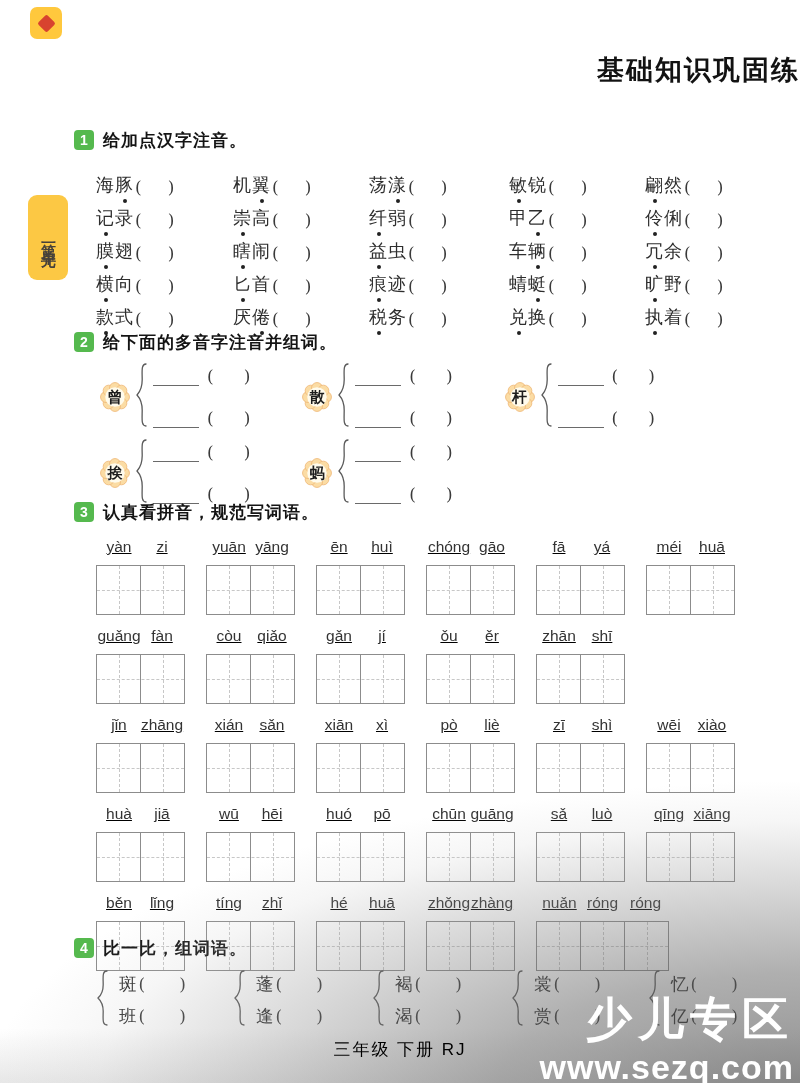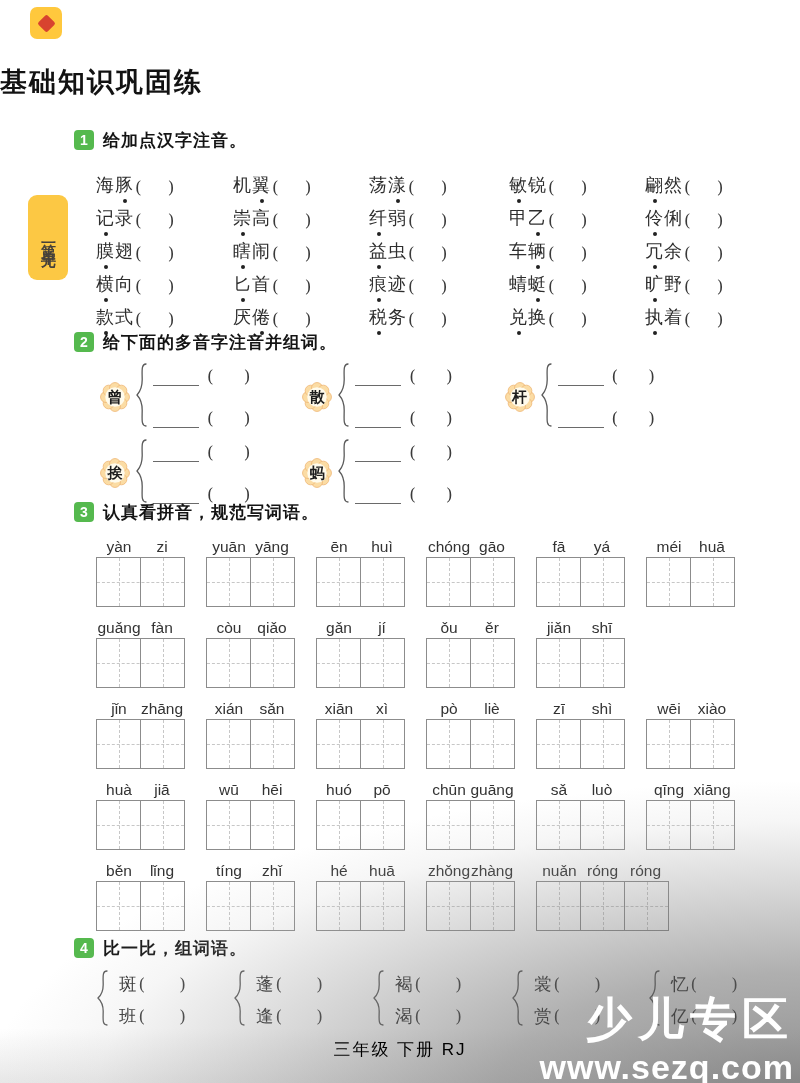--- a/index.html
+++ b/index.html
@@ -10,21 +10,21 @@
   .corner-logo{position:absolute;left:30px;top:7px;width:32px;height:32px;border-radius:7px;
                display:flex;align-items:center;justify-content:center;}
   .corner-logo .mark{width:13px;height:13px;transform:rotate(45deg);border-radius:2px;}
 
   
   .unit-tab{position:absolute;left:28px;top:195px;width:40px;height:85px;border-radius:9px;
             display:flex;align-items:center;justify-content:center;
             writing-mode:vertical-rl;letter-spacing:3px;font-weight:bold;font-size:15px;color:#46413a;}
 
   
-  .page-title{position:absolute;top:64px;left:0;width:100%;text-align:left;margin:0;
+  .page-title{position:absolute;top:52px;left:0;width:100%;text-align:right;margin:0;
               font-size:27px;font-weight:bold;color:#121212;letter-spacing:2px;}
 
   
   .section{position:absolute;left:74px;right:26px;}
   #sec1{top:128px;} #sec2{top:330px;} #sec3{top:500px;} #sec4{top:936px;}
   .sec-head{display:flex;align-items:center;gap:9px;height:24px;}
   .badge{width:20px;height:20px;border-radius:4px;color:#fff;font-weight:bold;font-size:14px;
          display:flex;align-items:center;justify-content:center;flex:0 0 auto;}
   .sec-title{font-weight:bold;font-size:17px;color:#141414;letter-spacing:1px;}
 
@@ -53,21 +53,21 @@
                justify-content:center;font-size:15px;font-weight:bold;color:#1d1d1d;}
   .brace{flex:0 0 auto;margin-right:5px;}
   .mcol{display:flex;flex-direction:column;justify-content:space-between;height:62px;}
   .mline{display:flex;align-items:flex-end;gap:7px;}
   .uline{display:inline-block;width:46px;height:13px;border-bottom:1.2px solid #6a6a6a;}
 
   
   .q3-rows{margin:10px 0 0 22px;}
   .py-row{display:flex;gap:21px;margin-bottom:8px;}
   .py-unit{display:flex;flex-direction:column;}
-  .py-line{display:flex;height:22px;align-items:flex-end;justify-content:center;margin-bottom:1px;}
+  .py-line{display:flex;height:22px;align-items:flex-end;justify-content:center;margin-bottom:9px;text-decoration:underline;}
   .py-syl{display:inline-block;width:43px;text-align:center;font-size:15.5px;color:#333;white-space:nowrap;}
   .wbox{position:relative;display:flex;border:1.5px solid #8c8c8c;box-sizing:border-box;background:#fff;}
   .wbox::after{content:"";position:absolute;left:0;right:0;top:50%;border-top:1px dashed #c7c7c7;}
   .wcell{position:relative;width:43px;height:48px;border-right:1px solid #8c8c8c;}
   .wcell:last-child{border-right:none;}
   .wcell::before{content:"";position:absolute;top:0;bottom:0;left:50%;border-left:1px dashed #c7c7c7;}
 
   
   .q4-grid{display:grid;grid-template-columns:137px 139px 139px 137px 1fr;margin:8px 0 0 22px;}
   .cmp-group{display:flex;align-items:center;height:64px;}
@@ -603,21 +603,21 @@
               <span class="py-syl">ǒu</span>
               <span class="py-syl">ěr</span>
             </div>
             <div class="wbox">
               <div class="wcell"></div>
               <div class="wcell"></div>
             </div>
           </div>
           <div class="py-unit">
             <div class="py-line">
-              <span class="py-syl">jiǎn</span>
+              <span class="py-syl">zhān</span>
               <span class="py-syl">shī</span>
             </div>
             <div class="wbox">
               <div class="wcell"></div>
               <div class="wcell"></div>
             </div>
           </div>
         </div>
         <div class="py-row">
           <div class="py-unit">

